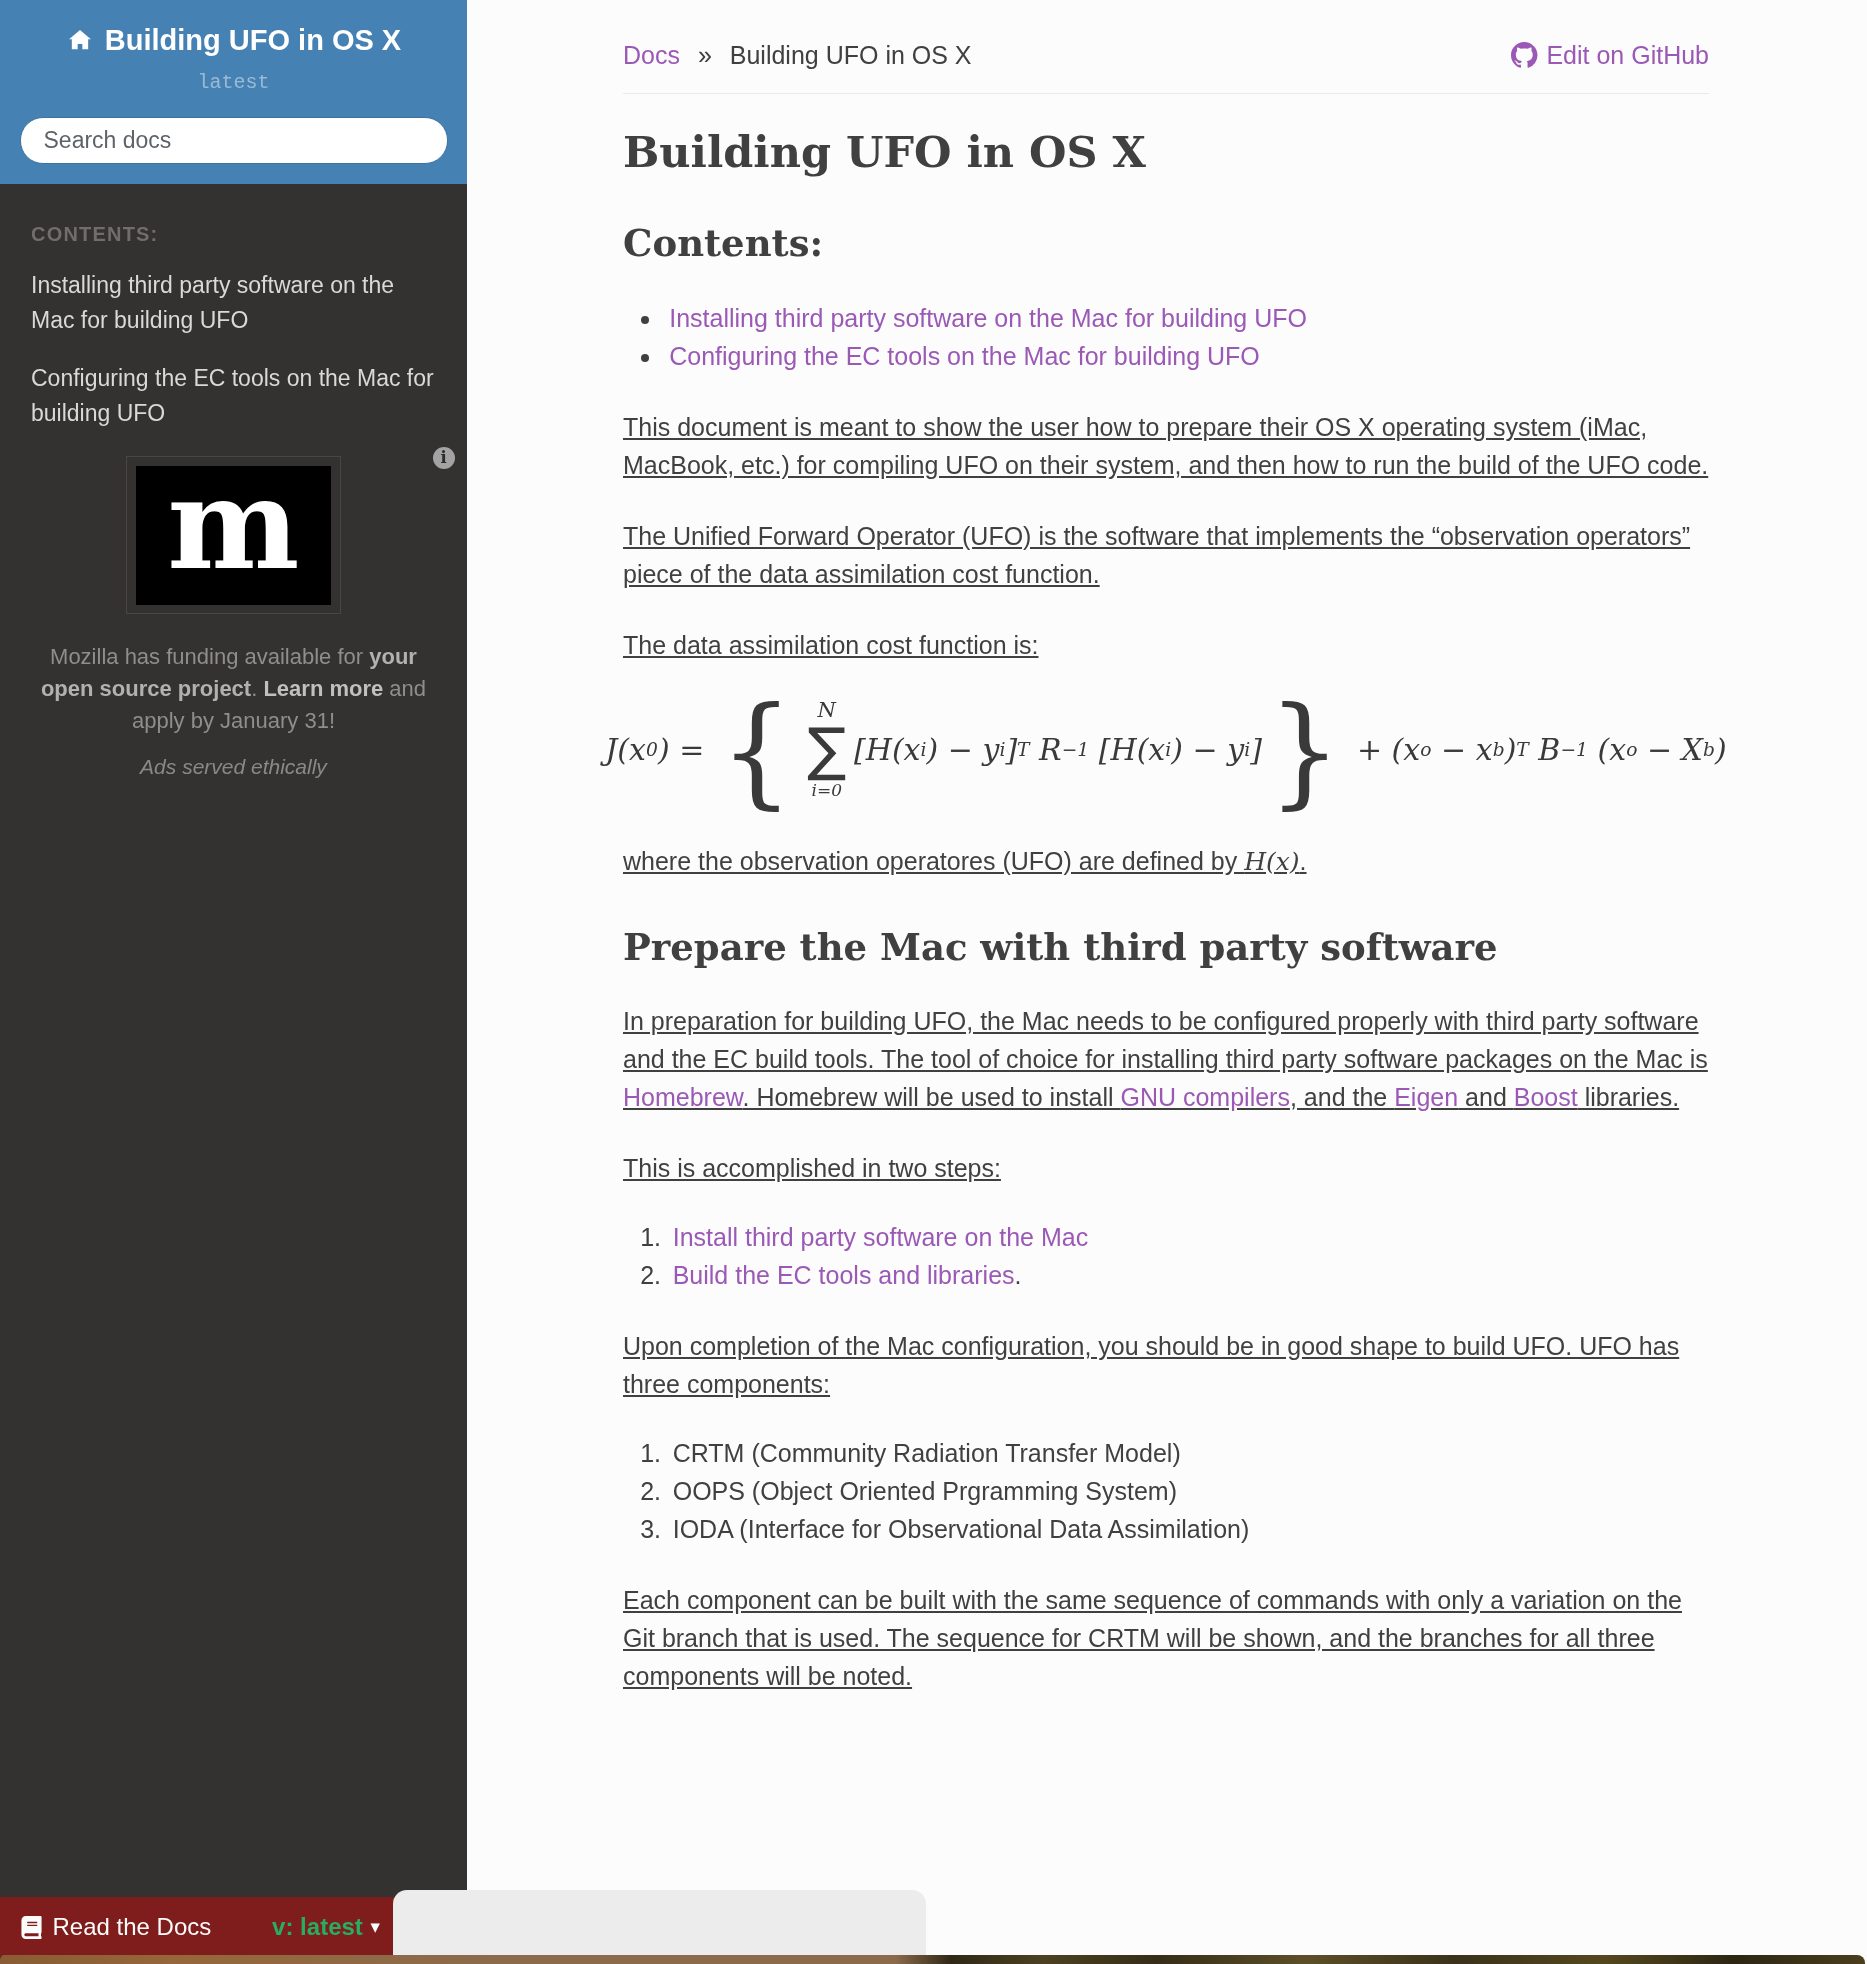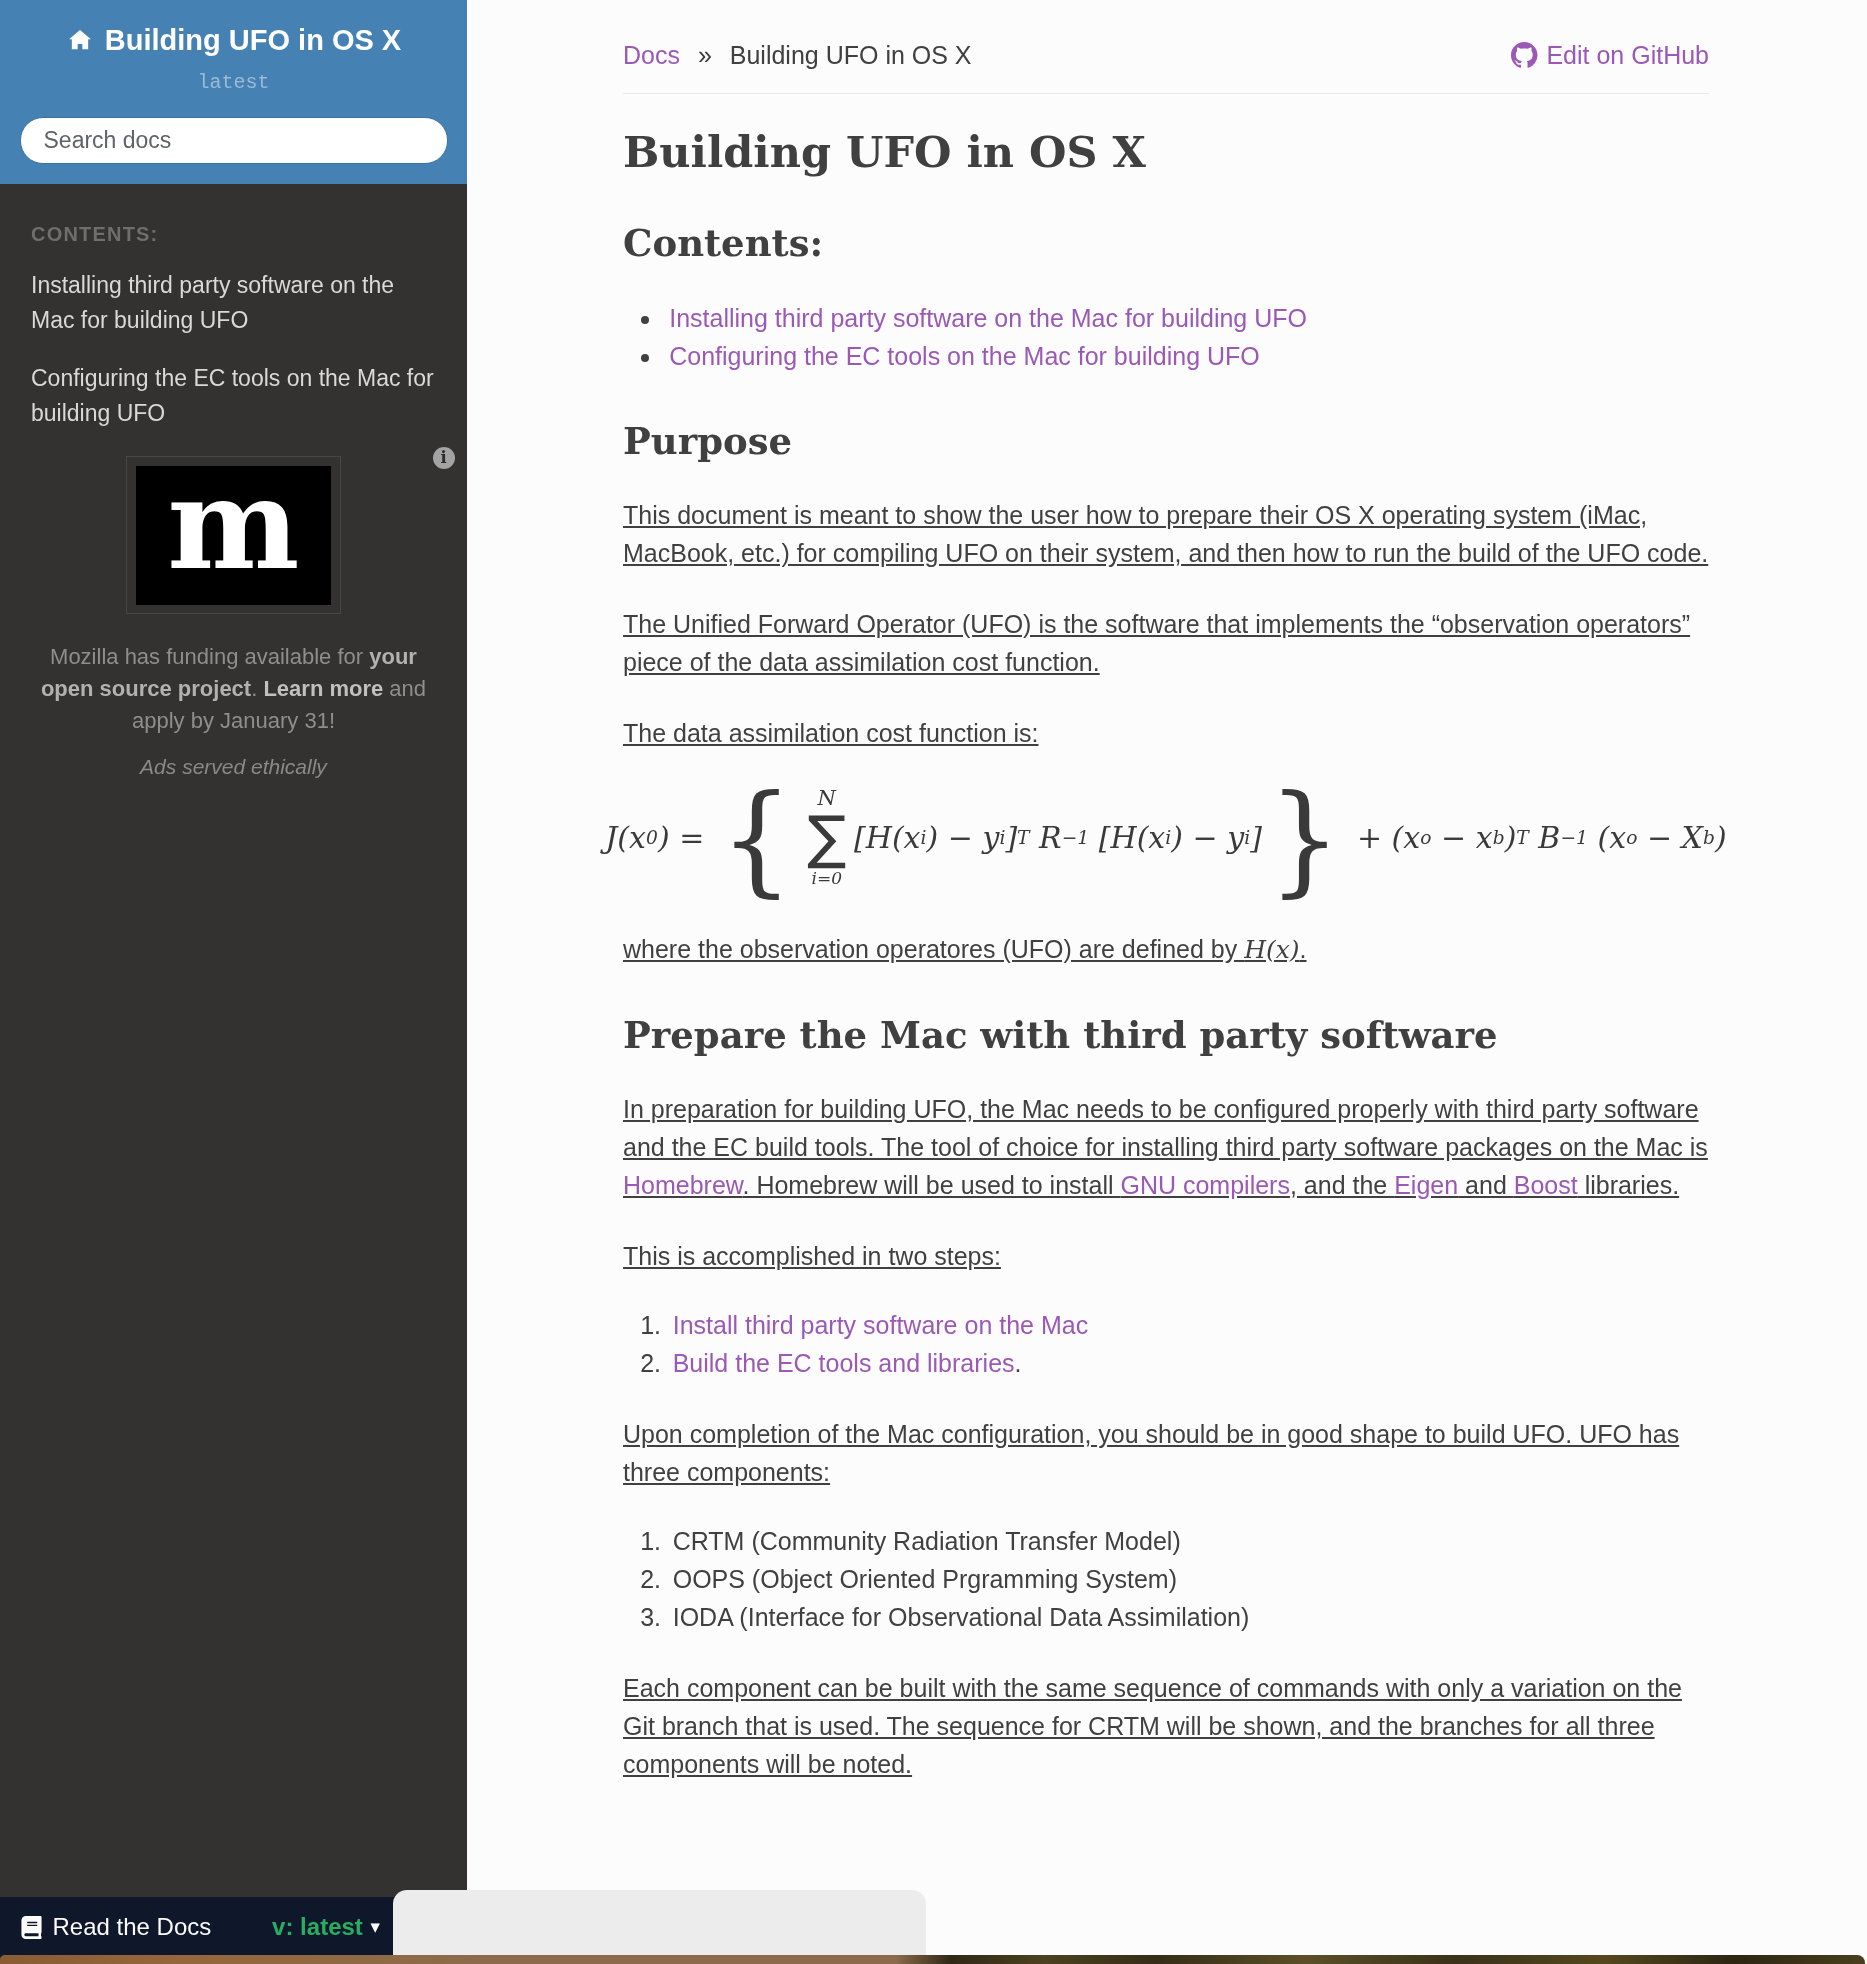--- a/index.html
+++ b/index.html
@@ -34,21 +34,21 @@
   .ad-imgbox{width:215px;margin:0 auto;border:1.6px solid #4a4646;padding:8.6px;box-sizing:border-box;
              display:block;}
   .ad-black{background:#000000;height:139px;display:flex;align-items:center;justify-content:center;}
   .ad-black span{color:#ffffff;font-family:"DejaVu Serif",serif;font-weight:bold;font-size:125px;
                  line-height:0.9;position:relative;top:-11px;}
   .ad-text{margin:26.5px auto 0;width:424px;font-size:22px;line-height:32px;color:#908d8d;}
   .ad-text .adb{color:#b3b0b0;font-weight:bold;}
   .ad-text a{color:#c2bfbf;font-weight:bold;}
   .ad-served{margin:18.7px auto 0;font-style:italic;font-size:21px;color:#8b8888;}
 
-  .side-footer{position:absolute;left:0;bottom:7px;width:467px;height:60px;background:#0f172a;
+  .side-footer{position:absolute;left:0;bottom:7px;width:467px;height:60px;background:#7f1d1d;
                display:flex;align-items:center;justify-content:space-between;box-sizing:border-box;
                padding:0 87px 0 19.5px;z-index:3;}
   .sf-brand{color:#fcfcfc;font-size:24px;display:inline-flex;align-items:center;gap:10px;}
   .sf-brand svg{width:23px;height:23px;fill:#fcfcfc;}
   .sf-version{color:#27AE60;font-size:24px;display:inline-flex;align-items:center;gap:7.8px;font-weight:bold;}
   .sf-version .caret{color:#fcfcfc;font-size:18.7px;}
 
   
   .content{flex:1;padding:0 167px 0 156px;position:relative;z-index:12;color:#404040;}
   .topbar{display:flex;justify-content:space-between;align-items:flex-start;padding-top:40px;
@@ -168,21 +168,20 @@
     <hr class="rule">
 
     <h1 class="doc">Building UFO in OS X</h1>
 
     <h2 class="doc">Contents:</h2>
     <ul class="contents-list">
       <li><a>Installing third party software on the Mac for building UFO</a></li>
       <li><a>Configuring the EC tools on the Mac for building UFO</a></li>
     </ul>
 
-    <h2 class="doc">Purpose</h2>
     <p class="doc">This document is meant to show the user how to prepare their OS X operating system (iMac, MacBook, etc.) for compiling UFO on their system, and then how to run the build of the UFO code.</p>
 
     <p class="doc">The Unified Forward Operator (UFO) is the software that implements the “observation operators” piece of the data assimilation cost function.</p>
     <p class="doc">The data assimilation cost function is:</p>
 
     <div class="math-row">
         <span class="mi">J(x</span>
         <sub>0</sub>
         <span class="mi">) = </span>
         <span class="brace">{</span>

